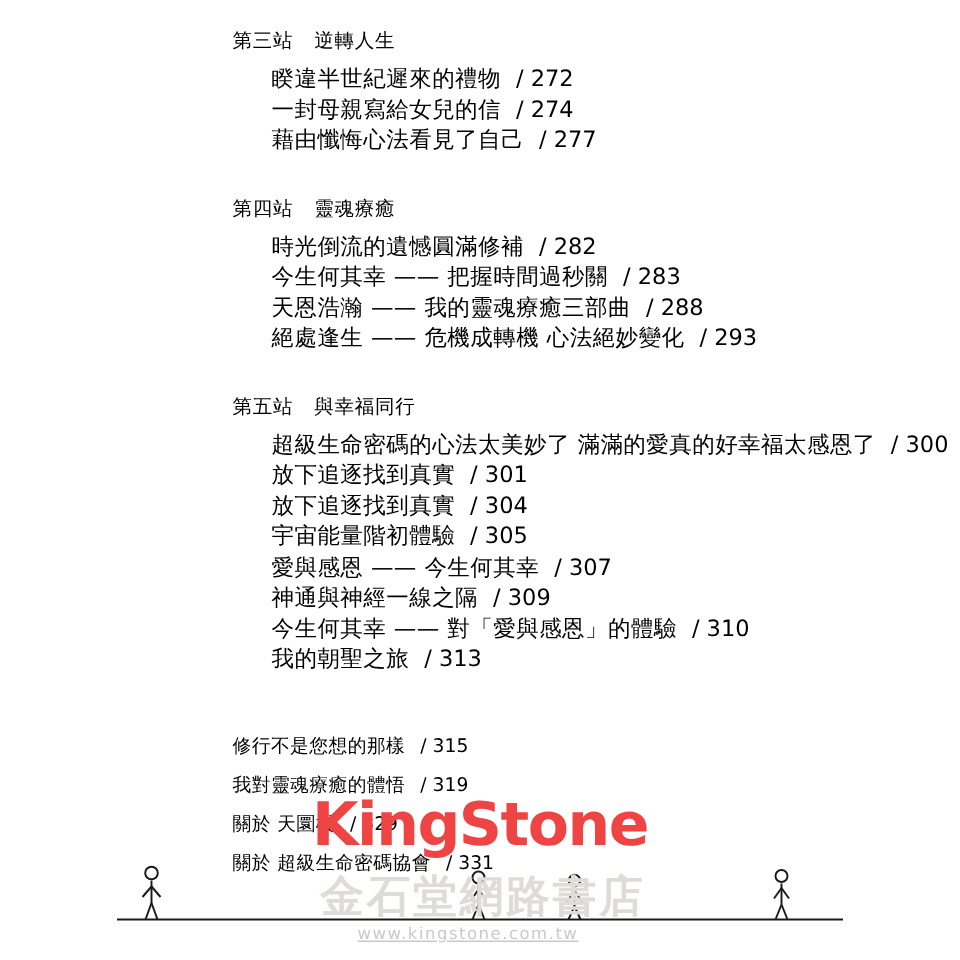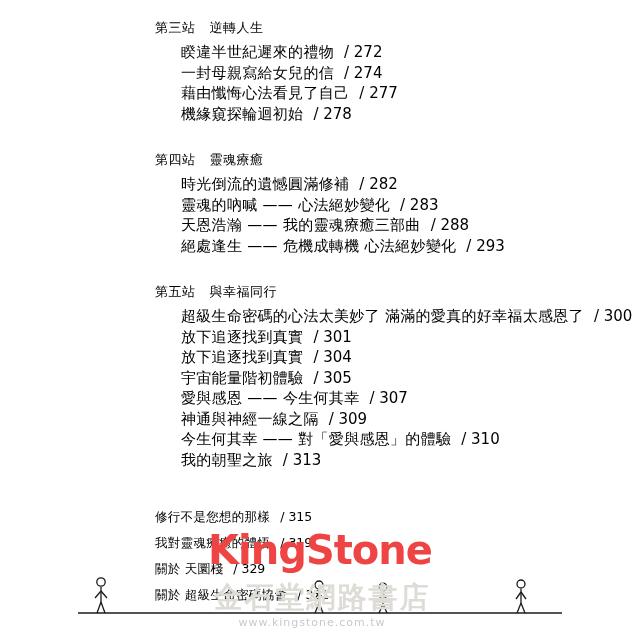--- a/index.html
+++ b/index.html
@@ -85,20 +85,21 @@
   .watermark-url {
     position: absolute;
     left: 0;
     right: 16px;
     top: 616px;
     text-align: center;
     font-size: 11px;
     color: #c9c9c9;
     letter-spacing: 1px;
     user-select: none;
+    text-decoration: underline;
   }
   .footer-art {
     position: absolute;
     left: 0;
     top: 560px;
     width: 640px;
     height: 80px;
   }
 </style>
 </head>
@@ -107,31 +108,30 @@
 <div class="page">
 
   <div class="section">
     <div class="section-head">
       <span class="num">第三站</span><span>逆轉人生</span>
     </div>
     <div class="entries">
       <div class="entry"><span>睽違半世紀遲來的禮物</span><span class="pg">/ 272</span></div>
       <div class="entry"><span>一封母親寫給女兒的信</span><span class="pg">/ 274</span></div>
       <div class="entry"><span>藉由懺悔心法看見了自己</span><span class="pg">/ 277</span></div>
-      <div class="entry"><span>機緣窺探輪迴初始</span><span class="pg">/ 278</span></div>
     </div>
   </div>
 
   <div class="section">
     <div class="section-head">
       <span class="num">第四站</span><span>靈魂療癒</span>
     </div>
     <div class="entries">
       <div class="entry"><span>時光倒流的遺憾圓滿修補</span><span class="pg">/ 282</span></div>
-      <div class="entry"><span>靈魂的吶喊 —— 心法絕妙變化</span><span class="pg">/ 283</span></div>
+      <div class="entry"><span>今生何其幸 —— 把握時間過秒關</span><span class="pg">/ 283</span></div>
       <div class="entry"><span>天恩浩瀚 —— 我的靈魂療癒三部曲</span><span class="pg">/ 288</span></div>
       <div class="entry"><span>絕處逢生 —— 危機成轉機 心法絕妙變化</span><span class="pg">/ 293</span></div>
     </div>
   </div>
 
   <div class="section">
     <div class="section-head">
       <span class="num">第五站</span><span>與幸福同行</span>
     </div>
     <div class="entries">

